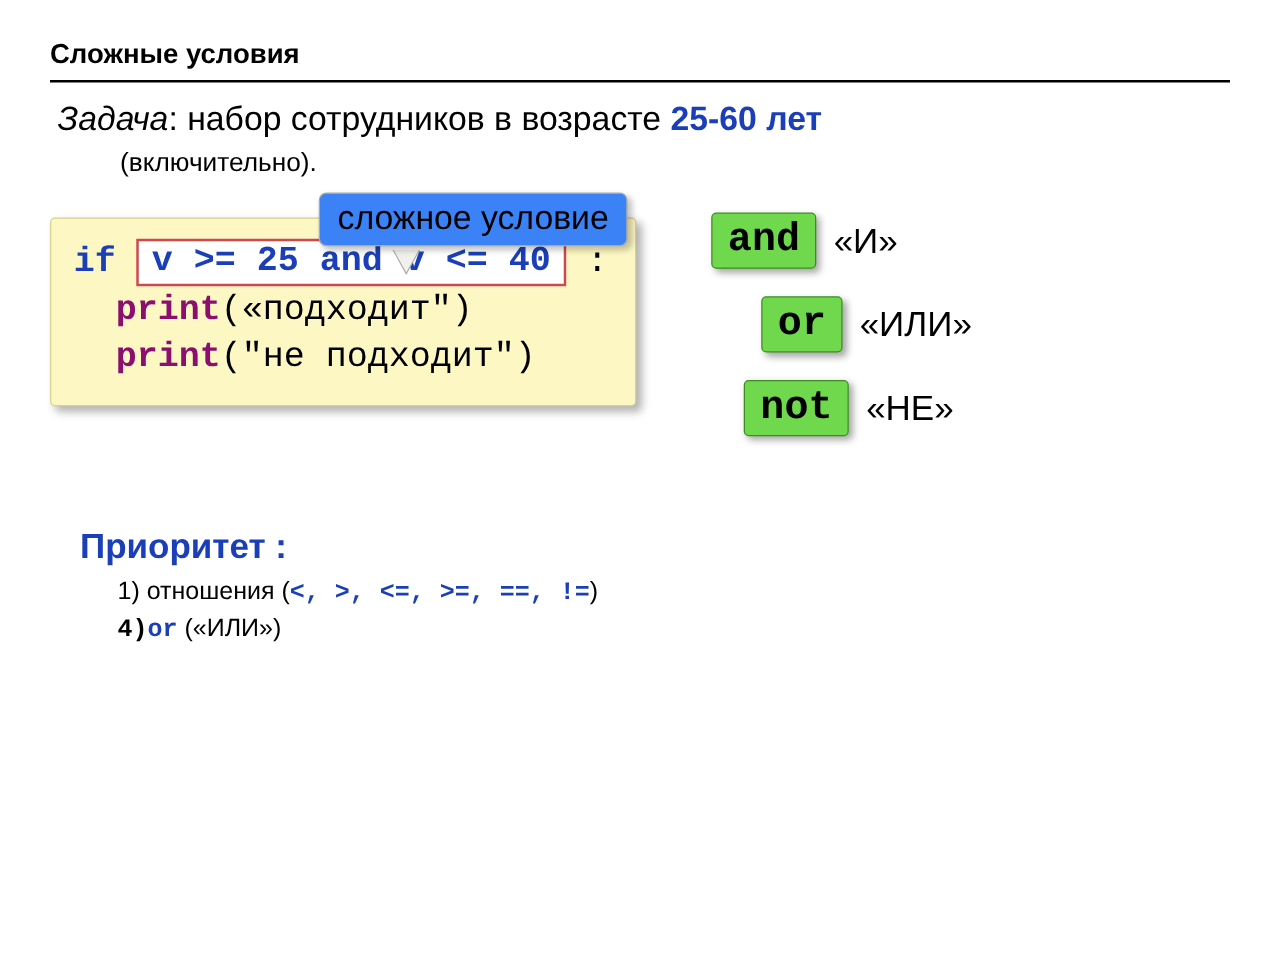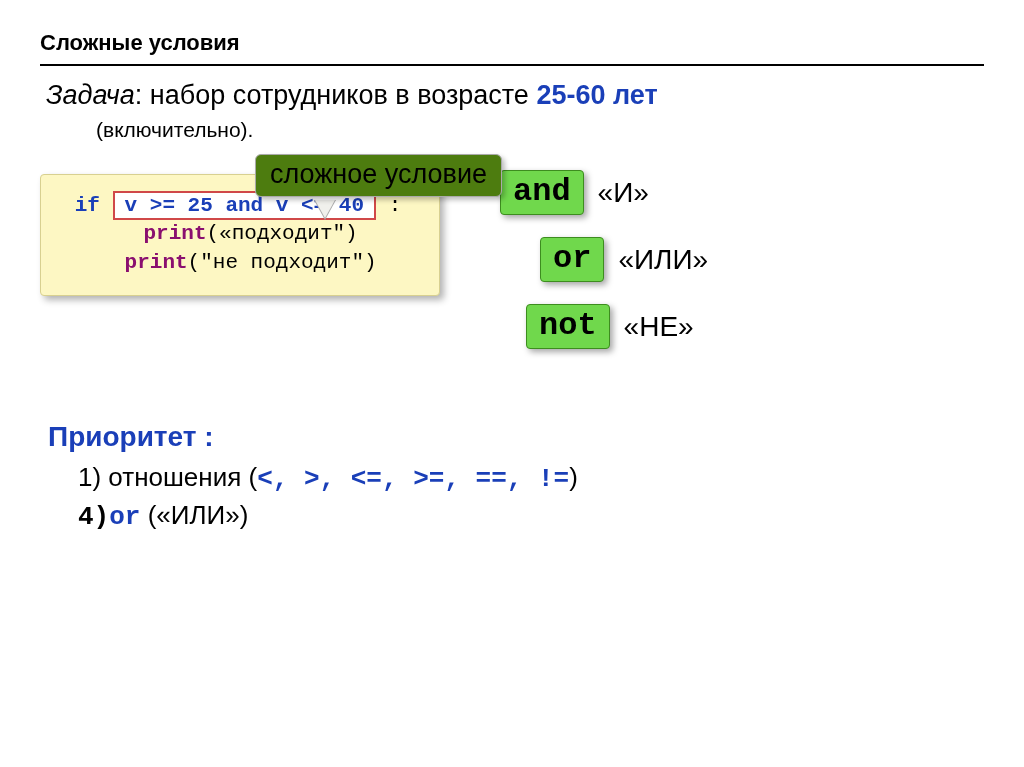--- a/index.html
+++ b/index.html
@@ -35,21 +35,21 @@
     display: inline-block;
   }
   .content-row {
     position: relative;
     margin-top: -28px;
   }
   .callout {
     position: absolute;
     top: -20px;
     left: 215px;
-    background: #4d7c0f;
+    background: #3b82f6;
     border: 1px solid #aaa;
     border-radius: 6px;
     padding: 4px 14px 6px 14px;
     font-size: 27px;
     box-shadow: 3px 3px 5px rgba(0,0,0,0.25);
     z-index: 5;
   }
   .callout-tail {
     position: absolute;
     top: 26px;
@@ -76,26 +76,25 @@
     display: flex;
     align-items: flex-start;
     gap: 60px;
   }
   .code-box {
     background: #fdf7c3;
     border: 1px solid #d8d090;
     border-radius: 4px;
     padding: 16px 22px 18px 18px;
     font-family: "Courier New", monospace;
-    font-size: 21px;
+    font-size: 28px;
     line-height: 1.35;
     box-shadow: 4px 4px 7px rgba(0,0,0,0.3);
     position: relative;
     min-width: 400px;
-    text-align: center;
   }
   .code-line { white-space: pre; }
   .kw-if { color: #1a3fb8; font-weight: bold; }
   .kw-else { color: #1a3fb8; font-weight: bold; }
   .fn { color: #8a0f6f; font-weight: bold; }
   .cond-box {
     display: inline-block;
     background: #fff;
     border: 2px solid #d04848;
     padding: 0 10px;
@@ -122,30 +121,30 @@
     border-radius: 4px;
     font-family: "Courier New", monospace;
     font-weight: bold;
     font-size: 32px;
     padding: 2px 12px 4px 12px;
     box-shadow: 3px 3px 6px rgba(0,0,0,0.35);
   }
   .op-label { font-size: 28px; }
   .priority {
     margin-top: 50px;
-    margin-left: 8px;
+    margin-left: 24px;
   }
   .priority-title {
     color: #1a3fb8;
     font-weight: bold;
     font-size: 28px;
     margin-bottom: 6px;
   }
   .pri-line {
-    font-size: 26px;
+    font-size: 20px;
     margin-left: 30px;
     line-height: 1.4;
   }
   .pri-num {
     font-family: "Courier New", monospace;
     color: #000;
     font-weight: bold;
   }
   .mono-blue {
     font-family: "Courier New", monospace;

